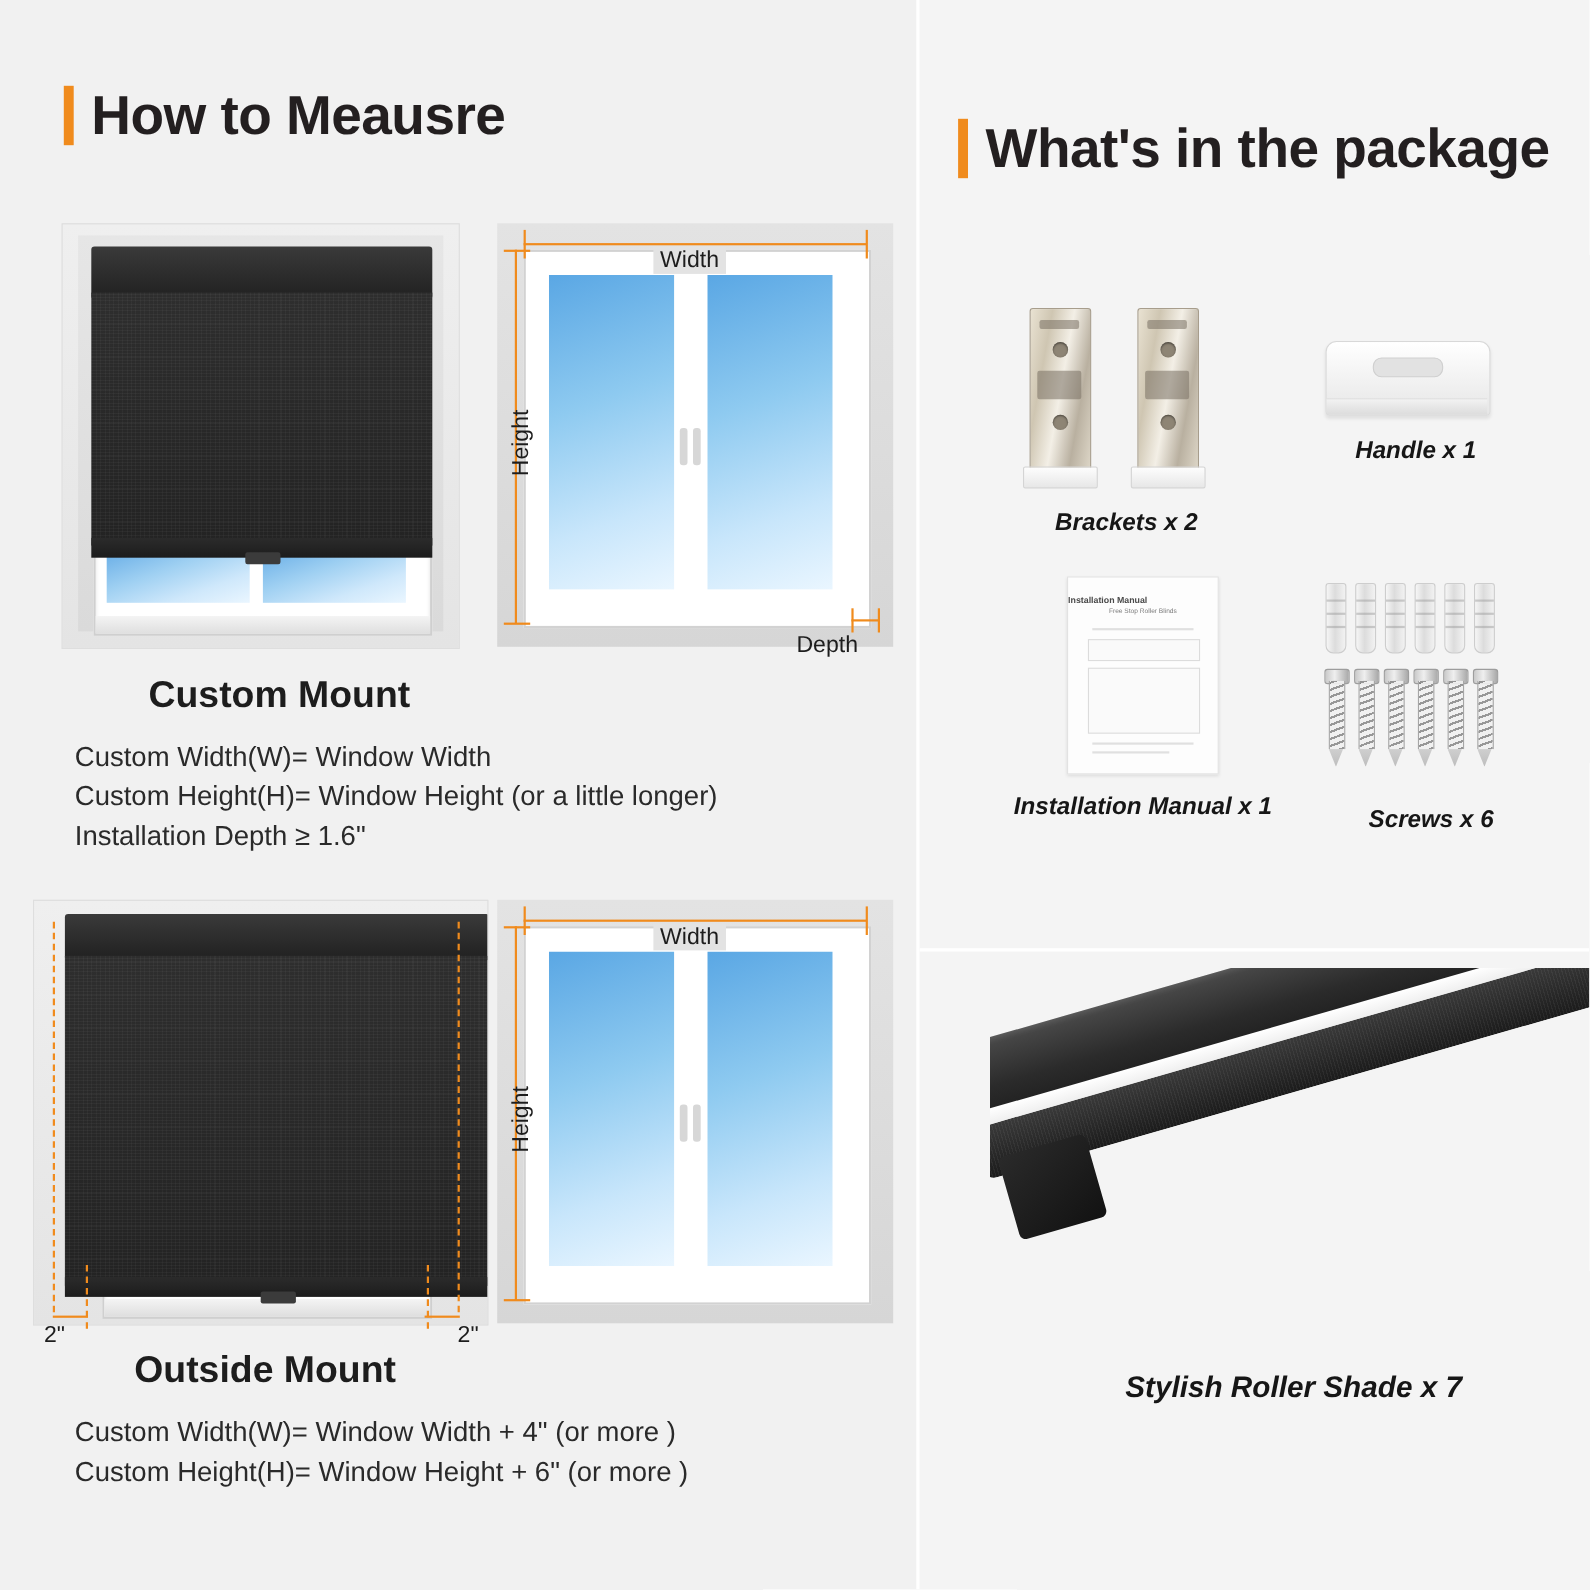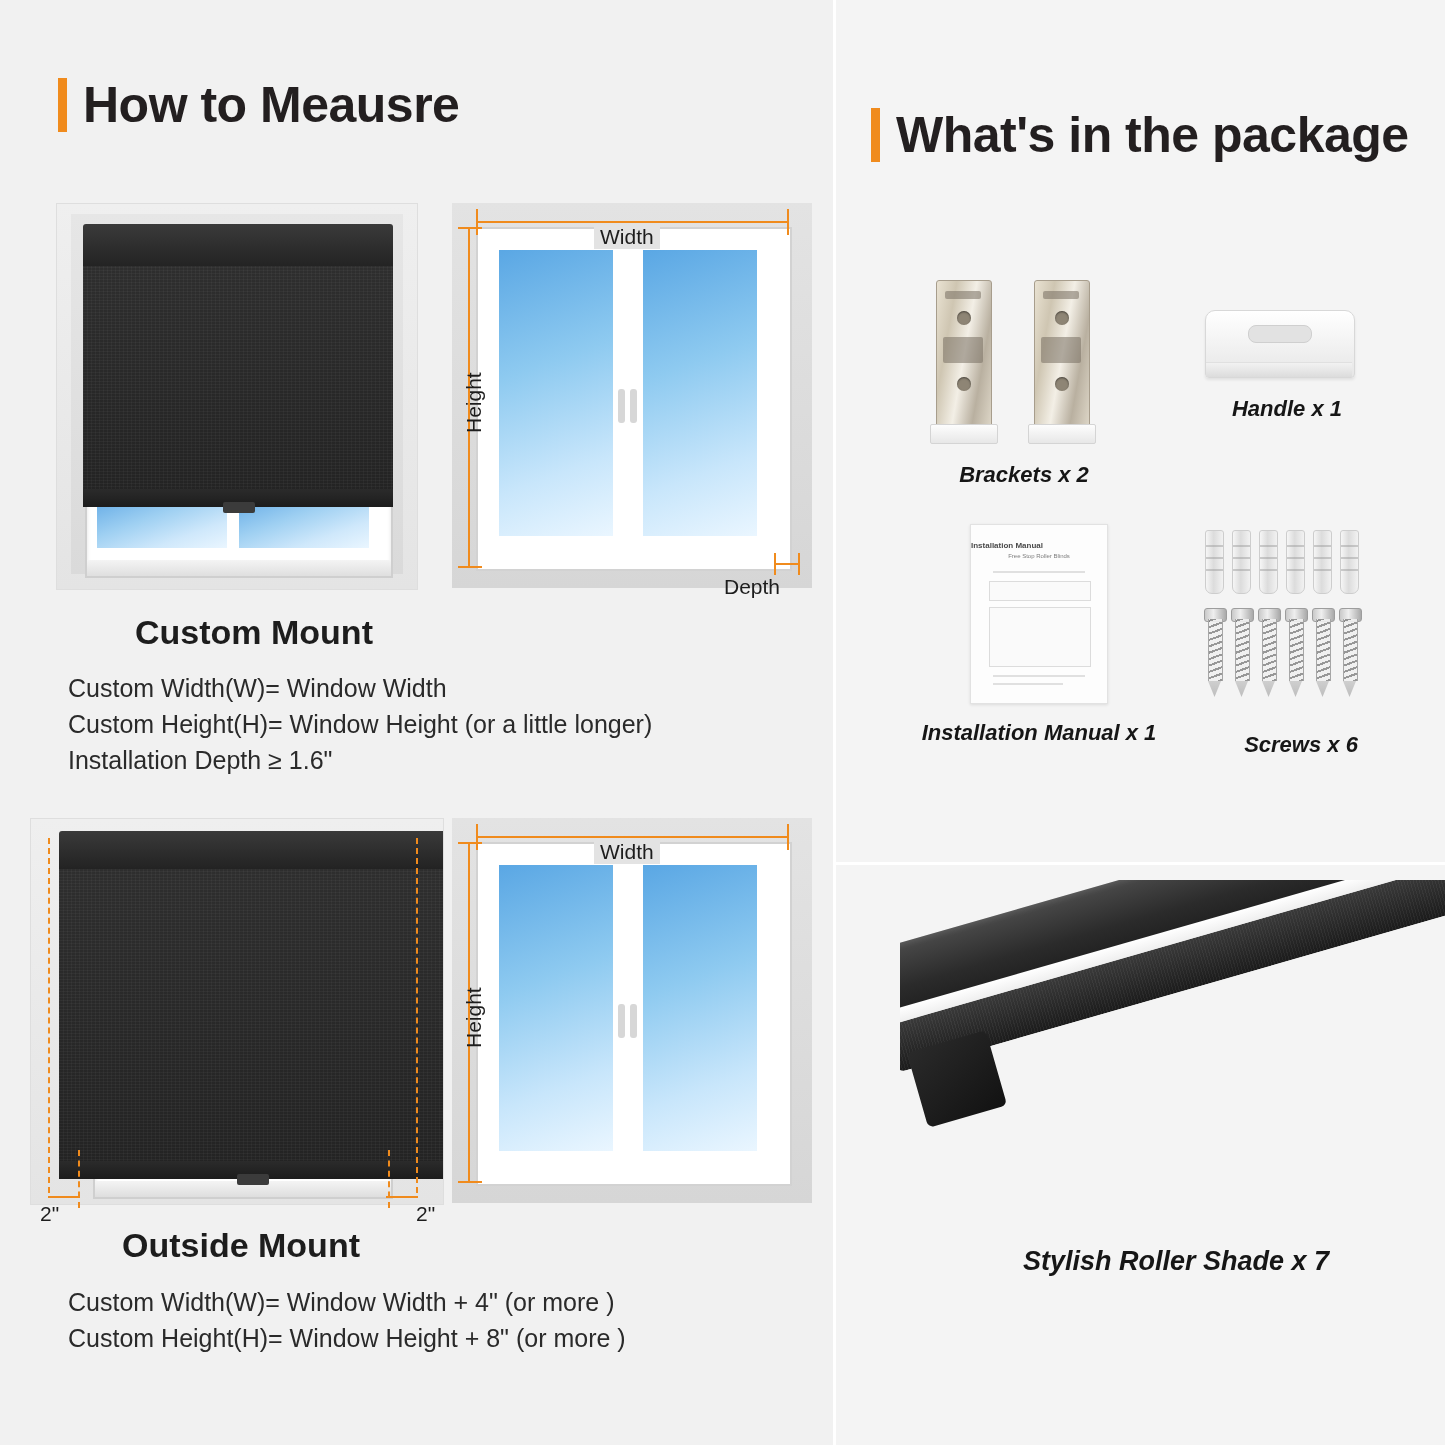--- a/index.html
+++ b/index.html
@@ -441,21 +441,21 @@
     <div class="lbl" style="left:142px; top:22px; background:#e3e3e3; padding:0 6px;">Width</div>
     <div class="tick-h" style="left:6px; top:24px; width:24px;"></div>
     <div class="tick-h" style="left:6px; top:363px; width:24px;"></div>
     <div class="arrow-line-v" style="left:16px; top:24px; height:340px;"></div>
     <div class="lbl-vert" style="left:10px; top:230px;">Height</div>
   </div>
 
   <div class="mount-title" style="left:122px; top:1226px;">Outside Mount</div>
   <div class="mount-lines" style="left:68px; top:1284px;">
     <div>Custom Width(W)= Window Width + 4" (or more )</div>
-    <div>Custom Height(H)= Window Height + 8" (or more )</div>
+    <div>Custom Height(H)= Window Height + 6" (or more )</div>
   </div>
 
   <div class="imgbox" style="left:930px; top:272px; width:180px; height:170px;">
 
     <div class="bracket" style="left:6px; top:8px;">
       <div class="slot" style="left:8px; top:10px; width:36px; height:8px;"></div>
       <div class="hole" style="left:20px; top:30px;"></div>
       <div class="slot" style="left:6px; top:56px; width:40px; height:26px;"></div>
       <div class="hole" style="left:20px; top:96px;"></div>
     </div>

